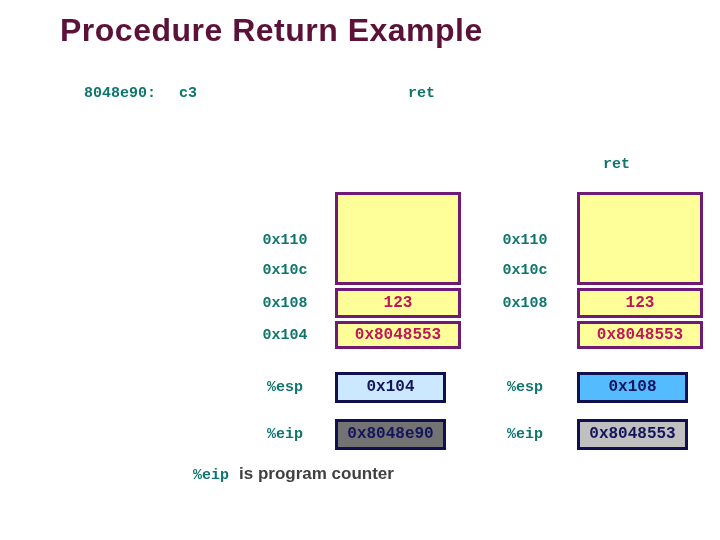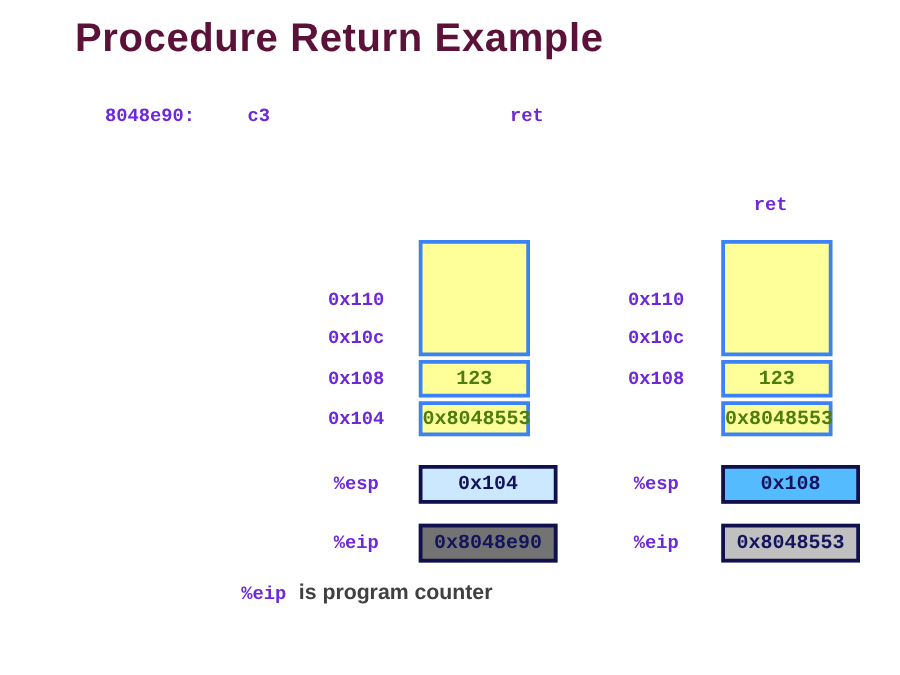--- a/index.html
+++ b/index.html
@@ -1,43 +1,43 @@
 <!DOCTYPE html>
 <html><head>
 <meta charset="utf-8">
 <style>
   html,body{margin:0;padding:0;background:#ffffff;}
   #slide{
     position:relative;width:720px;height:540px;background:#ffffff;overflow:hidden;
     font-family:"Liberation Sans",sans-serif;
     text-decoration:underline;
   }
-  .navy{color:#6d28d9;}
+  .navy{color:#0f766e;}
   .mono{font-family:"Liberation Mono","DejaVu Sans Mono",monospace;font-weight:bold;}
 
   
   #title{
     position:absolute;left:60px;top:12px;font-size:32px;font-weight:bold;
     color:#5C1238;letter-spacing:0.5px;
   }
 
   
   .code-line span{position:absolute;top:85px;font-size:15px;}
   #code-addr{left:84px;}
-  #code-bytes{left:198px;}
+  #code-bytes{left:179px;}
   #code-instr{left:408px;}
 
   
   #step-label{position:absolute;left:603px;top:156px;font-size:15px;}
 
   
   .addr-label{position:absolute;width:90px;text-align:center;font-size:15px;}
   .stack-box{
-    position:absolute;width:89px;box-sizing:border-box;background:#FFFF99;
-    border:3px solid #3b82f6;text-align:center;font-size:16px;color:#4d7c0f;
+    position:absolute;width:126px;box-sizing:border-box;background:#FFFF99;
+    border:3px solid #701a75;text-align:center;font-size:16px;color:#be185d;
   }
   .reg-label{position:absolute;width:90px;text-align:center;font-size:15px;}
   .reg-box{
     position:absolute;width:111px;height:31px;box-sizing:border-box;
     border:3px solid #10104E;text-align:center;font-size:16px;color:#14145C;
     line-height:25px;
   }
 
   
   .L-lab{left:240px;} .L-box{left:335px;}

